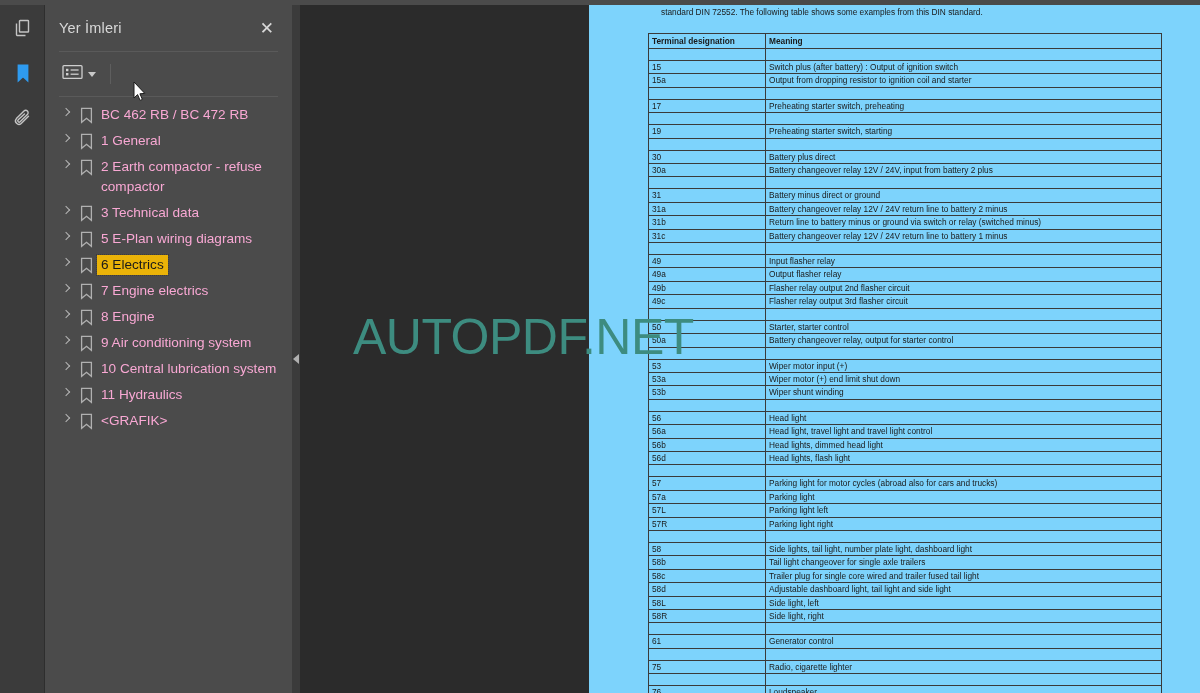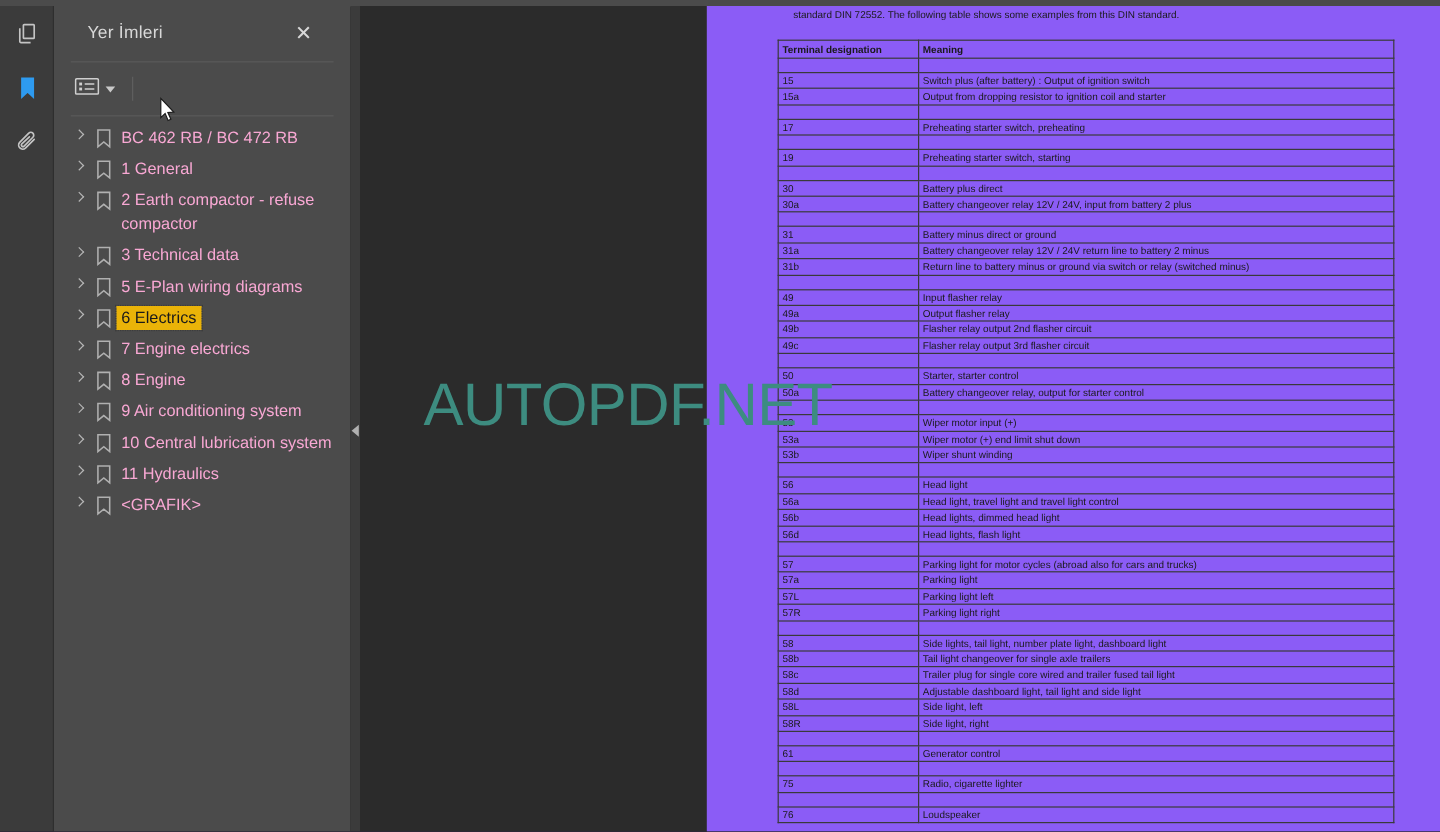--- a/index.html
+++ b/index.html
@@ -45,21 +45,21 @@
 
   
   .bm-panel {
     position: absolute; left: 45px; top: 5px;
     width: 247px; height: 688px;
     background: #4b4b4b;
   }
   .bm-header {
     position: relative;
     height: 46px;
-    padding: 0 28px;
+    padding: 0 14px;
     display: flex; align-items: center; justify-content: space-between;
   }
   .bm-title {
     color: #d8d8d8;
     font-size: 14.5px;
     letter-spacing: .2px;
   }
   .bm-close {
     color: #d8d8d8;
     font-size: 17px;
@@ -175,21 +175,21 @@
   .viewer-bg {
     position: absolute; left: 300px; top: 5px;
     width: 900px; height: 688px;
     background: #2b2b2b;
   }
 
   
   .page {
     position: absolute; left: 589px; top: 5px;
     width: 611px; height: 688px;
-    background: #8b5cf6;
+    background: #7dd3fc;
     overflow: hidden;
   }
   .page-intro {
     position: absolute;
     left: 72px; top: 2px;
     font-family: "Liberation Sans", sans-serif;
     font-size: 8.3px;
     color: #1a1a1a;
     white-space: nowrap;
   }
@@ -500,20 +500,24 @@
             <td>Battery minus direct or ground</td>
           </tr>
           <tr>
             <td>31a</td>
             <td>Battery changeover relay 12V / 24V return line to battery 2 minus</td>
           </tr>
           <tr>
             <td>31b</td>
             <td>Return line to battery minus or ground via switch or relay (switched minus)</td>
           </tr>
+          <tr>
+            <td>31c</td>
+            <td>Battery changeover relay 12V / 24V return line to battery 1 minus</td>
+          </tr>
           <tr class="spacer">
             <td></td>
             <td></td>
           </tr>
           <tr>
             <td>49</td>
             <td>Input flasher relay</td>
           </tr>
           <tr>
             <td>49a</td>

